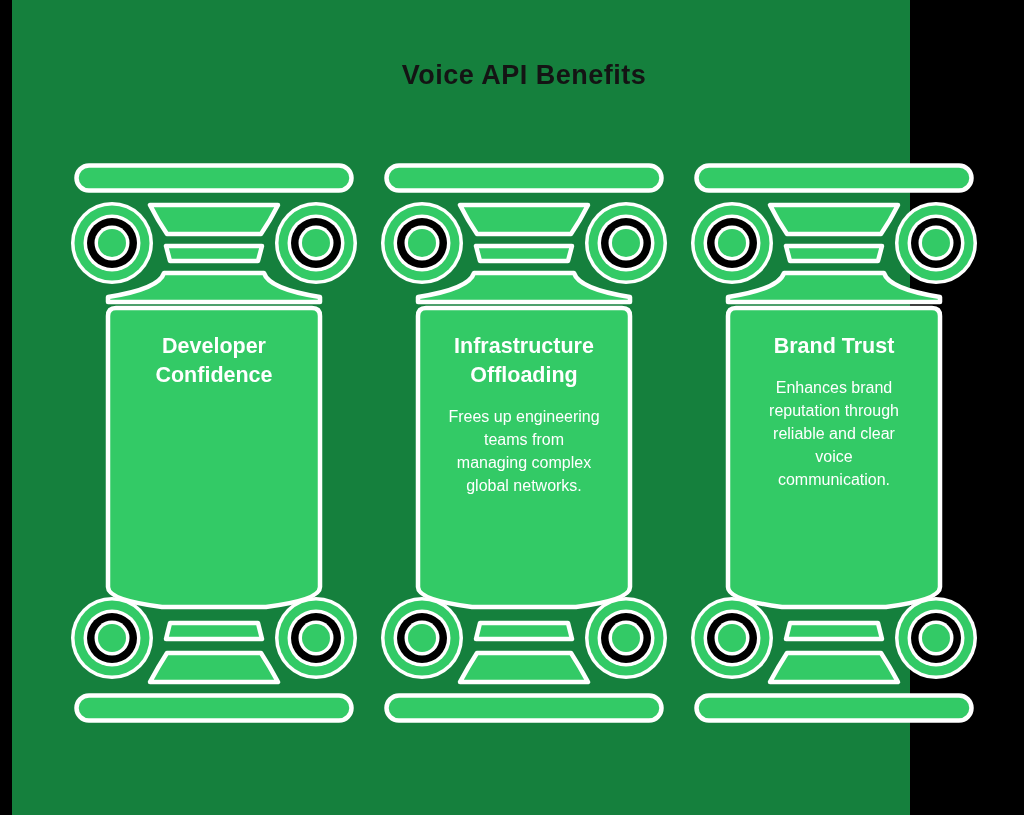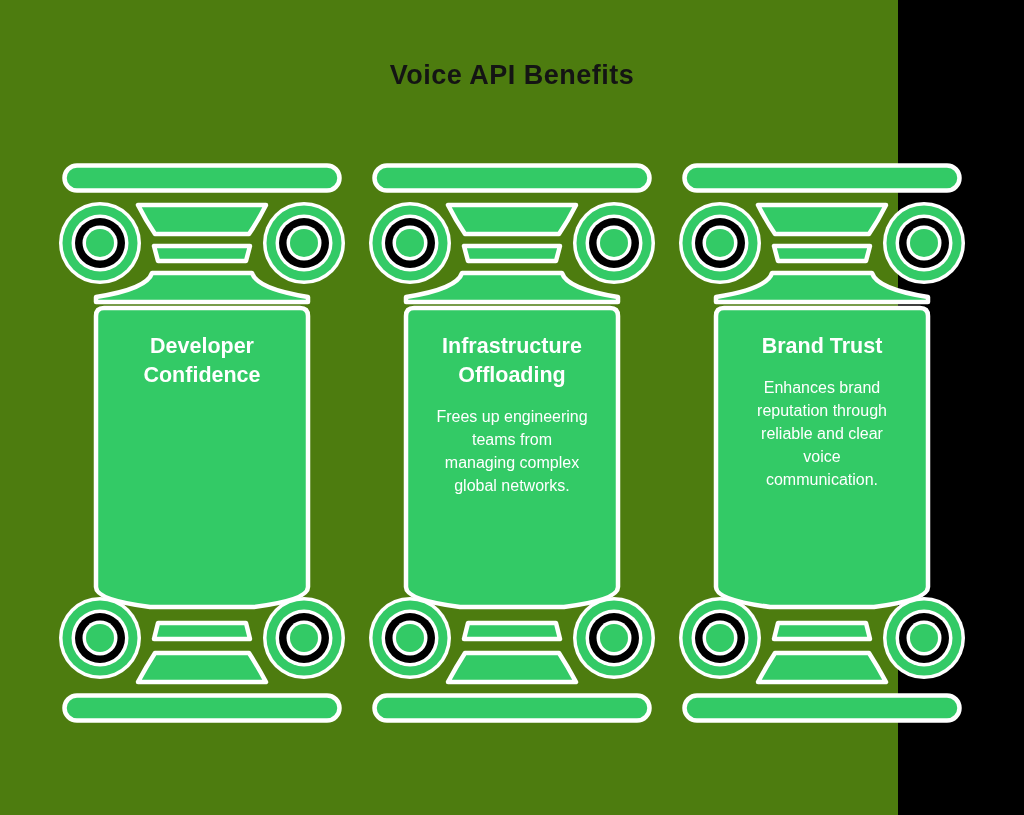--- a/index.html
+++ b/index.html
@@ -1,20 +1,20 @@
 <!DOCTYPE html>
 <html><head>
 <meta charset="utf-8">
 <style>
   html,body{margin:0;padding:0;background:#000;}
   body{
     width:1024px;height:815px;overflow:hidden;
     font-family:"Liberation Sans", sans-serif;
   }
-  .canvas{position:relative;width:898px;height:815px;background:#4d7c0f;}
+  .canvas{position:relative;width:898px;height:815px;background:#15803d;margin-left:12px;}
 
   .diagram-title{
     position:absolute;top:60px;left:0;width:1024px;
     margin:0;text-align:center;
     font-size:27px;font-weight:700;letter-spacing:.5px;
     color:#141414;
   }
 
   .pillar{position:absolute;top:150px;width:300px;height:590px;}
   .pillar-1{left:52px;}

